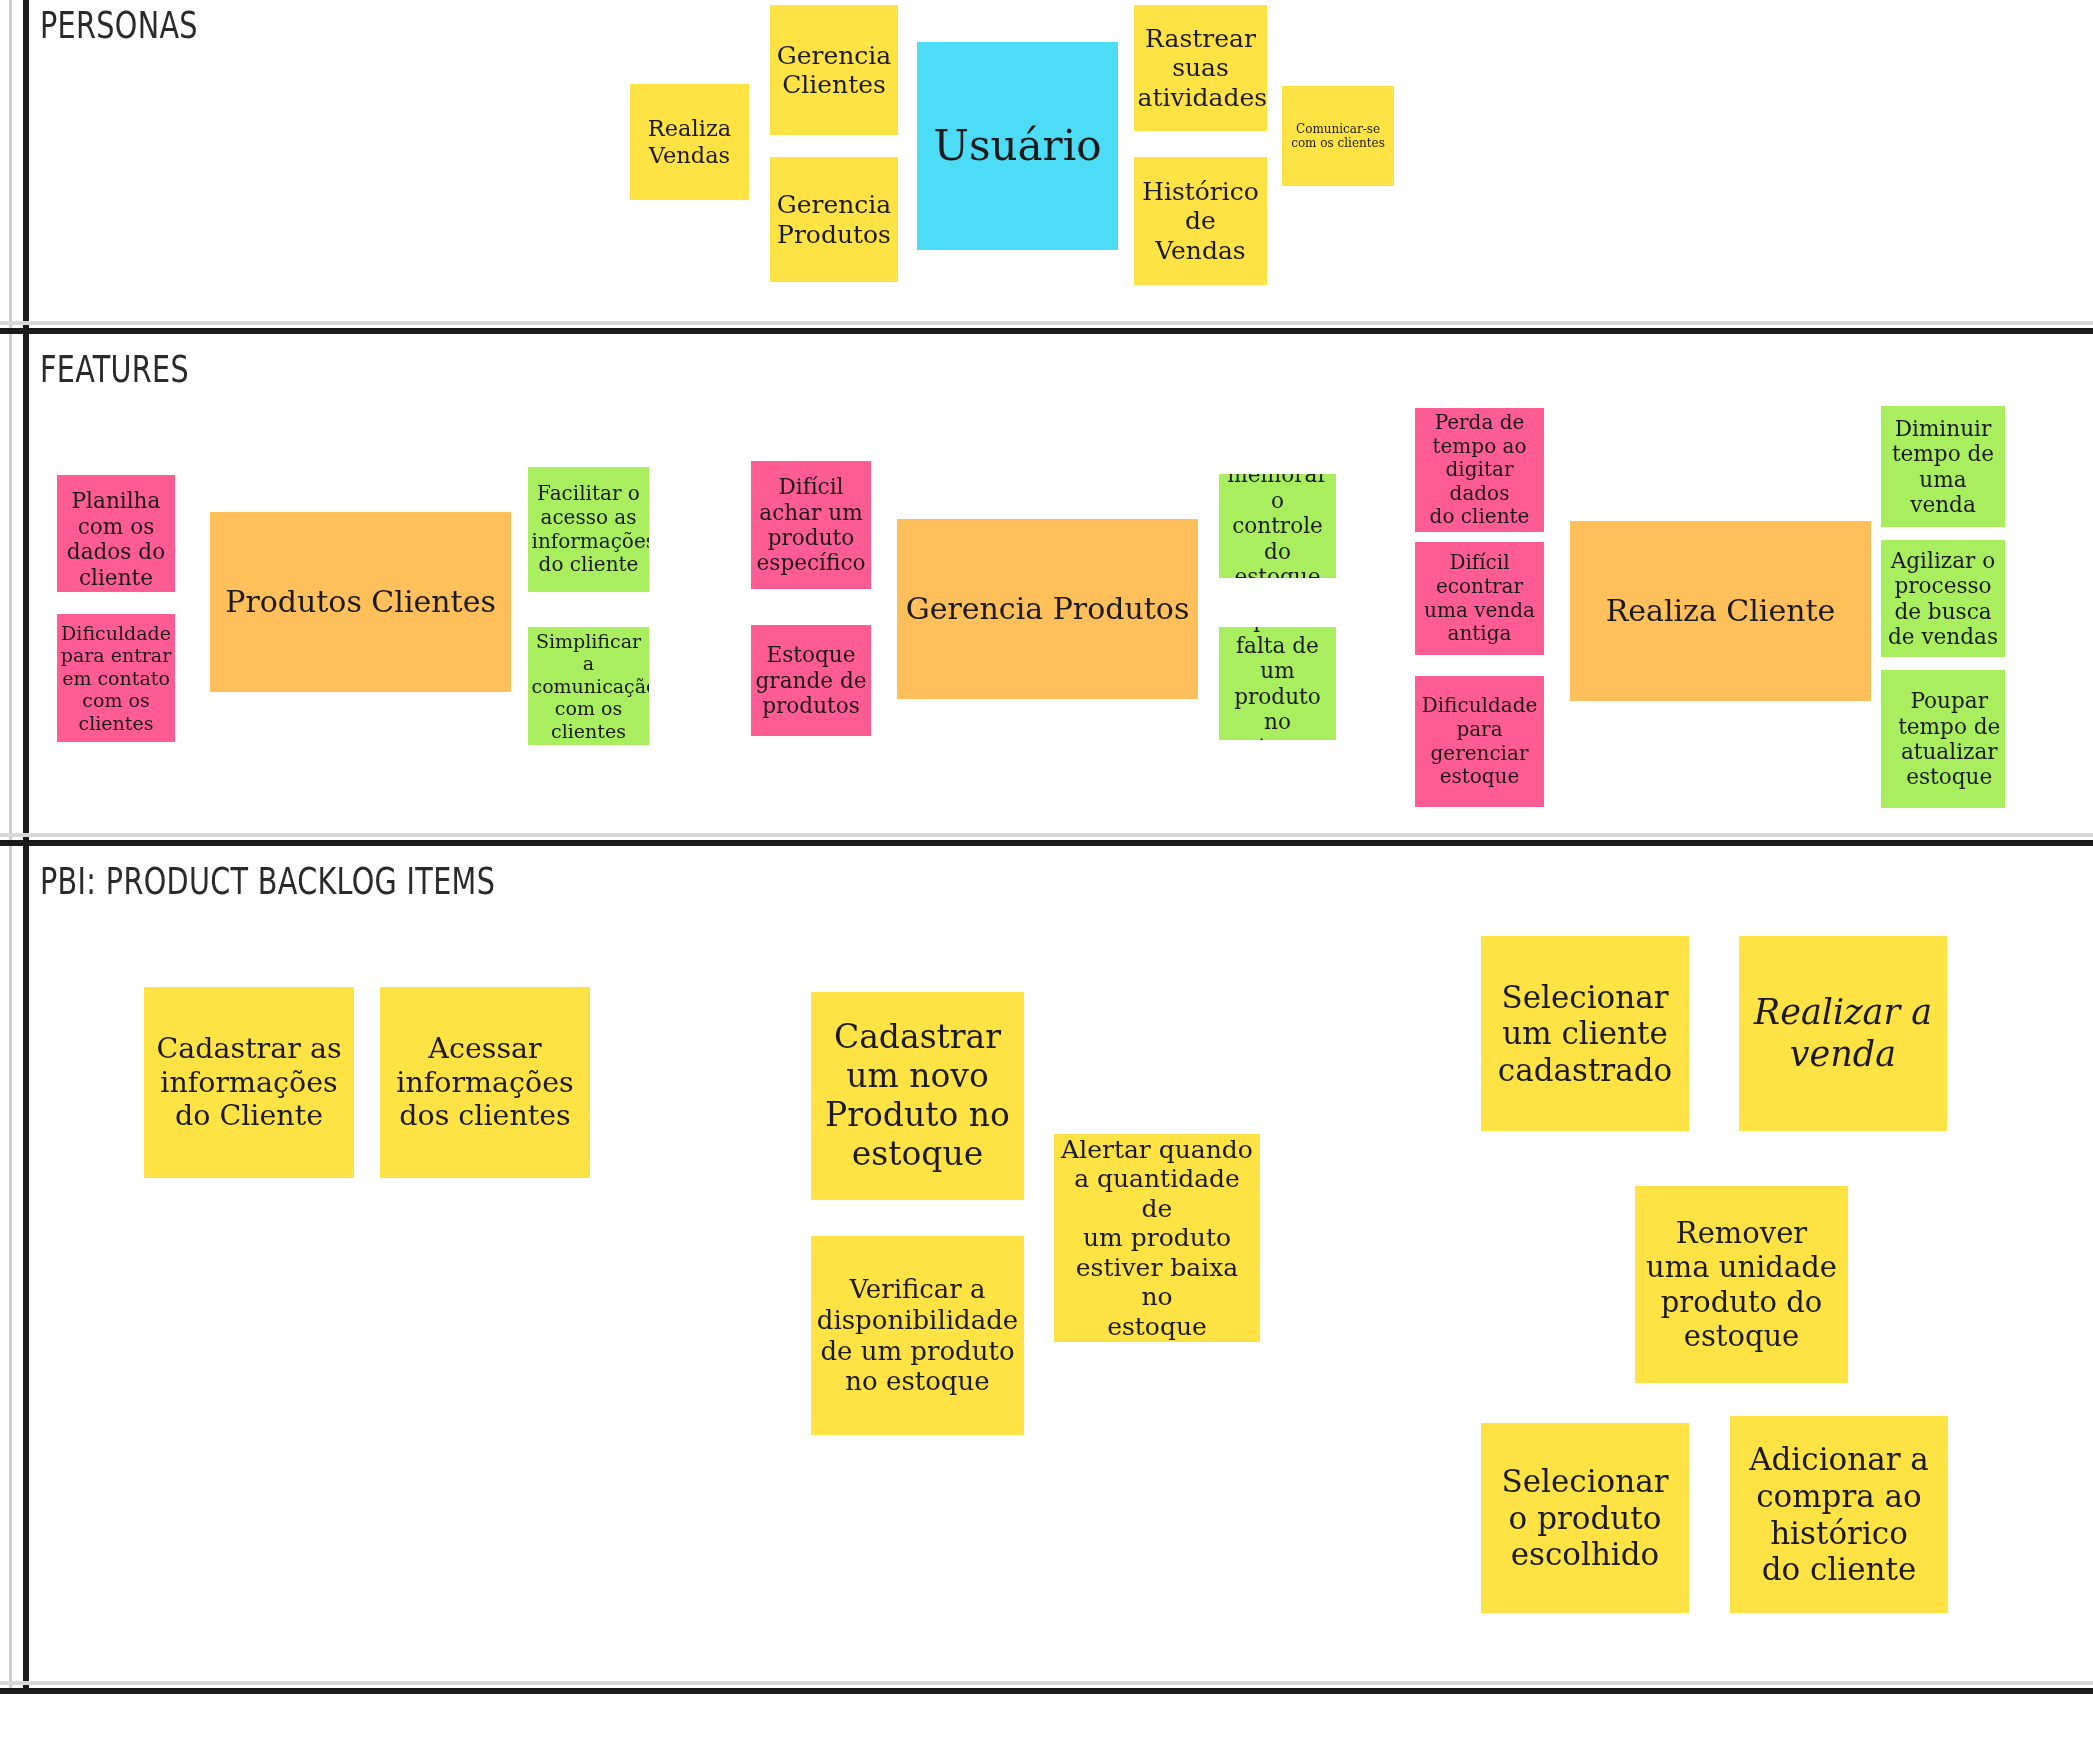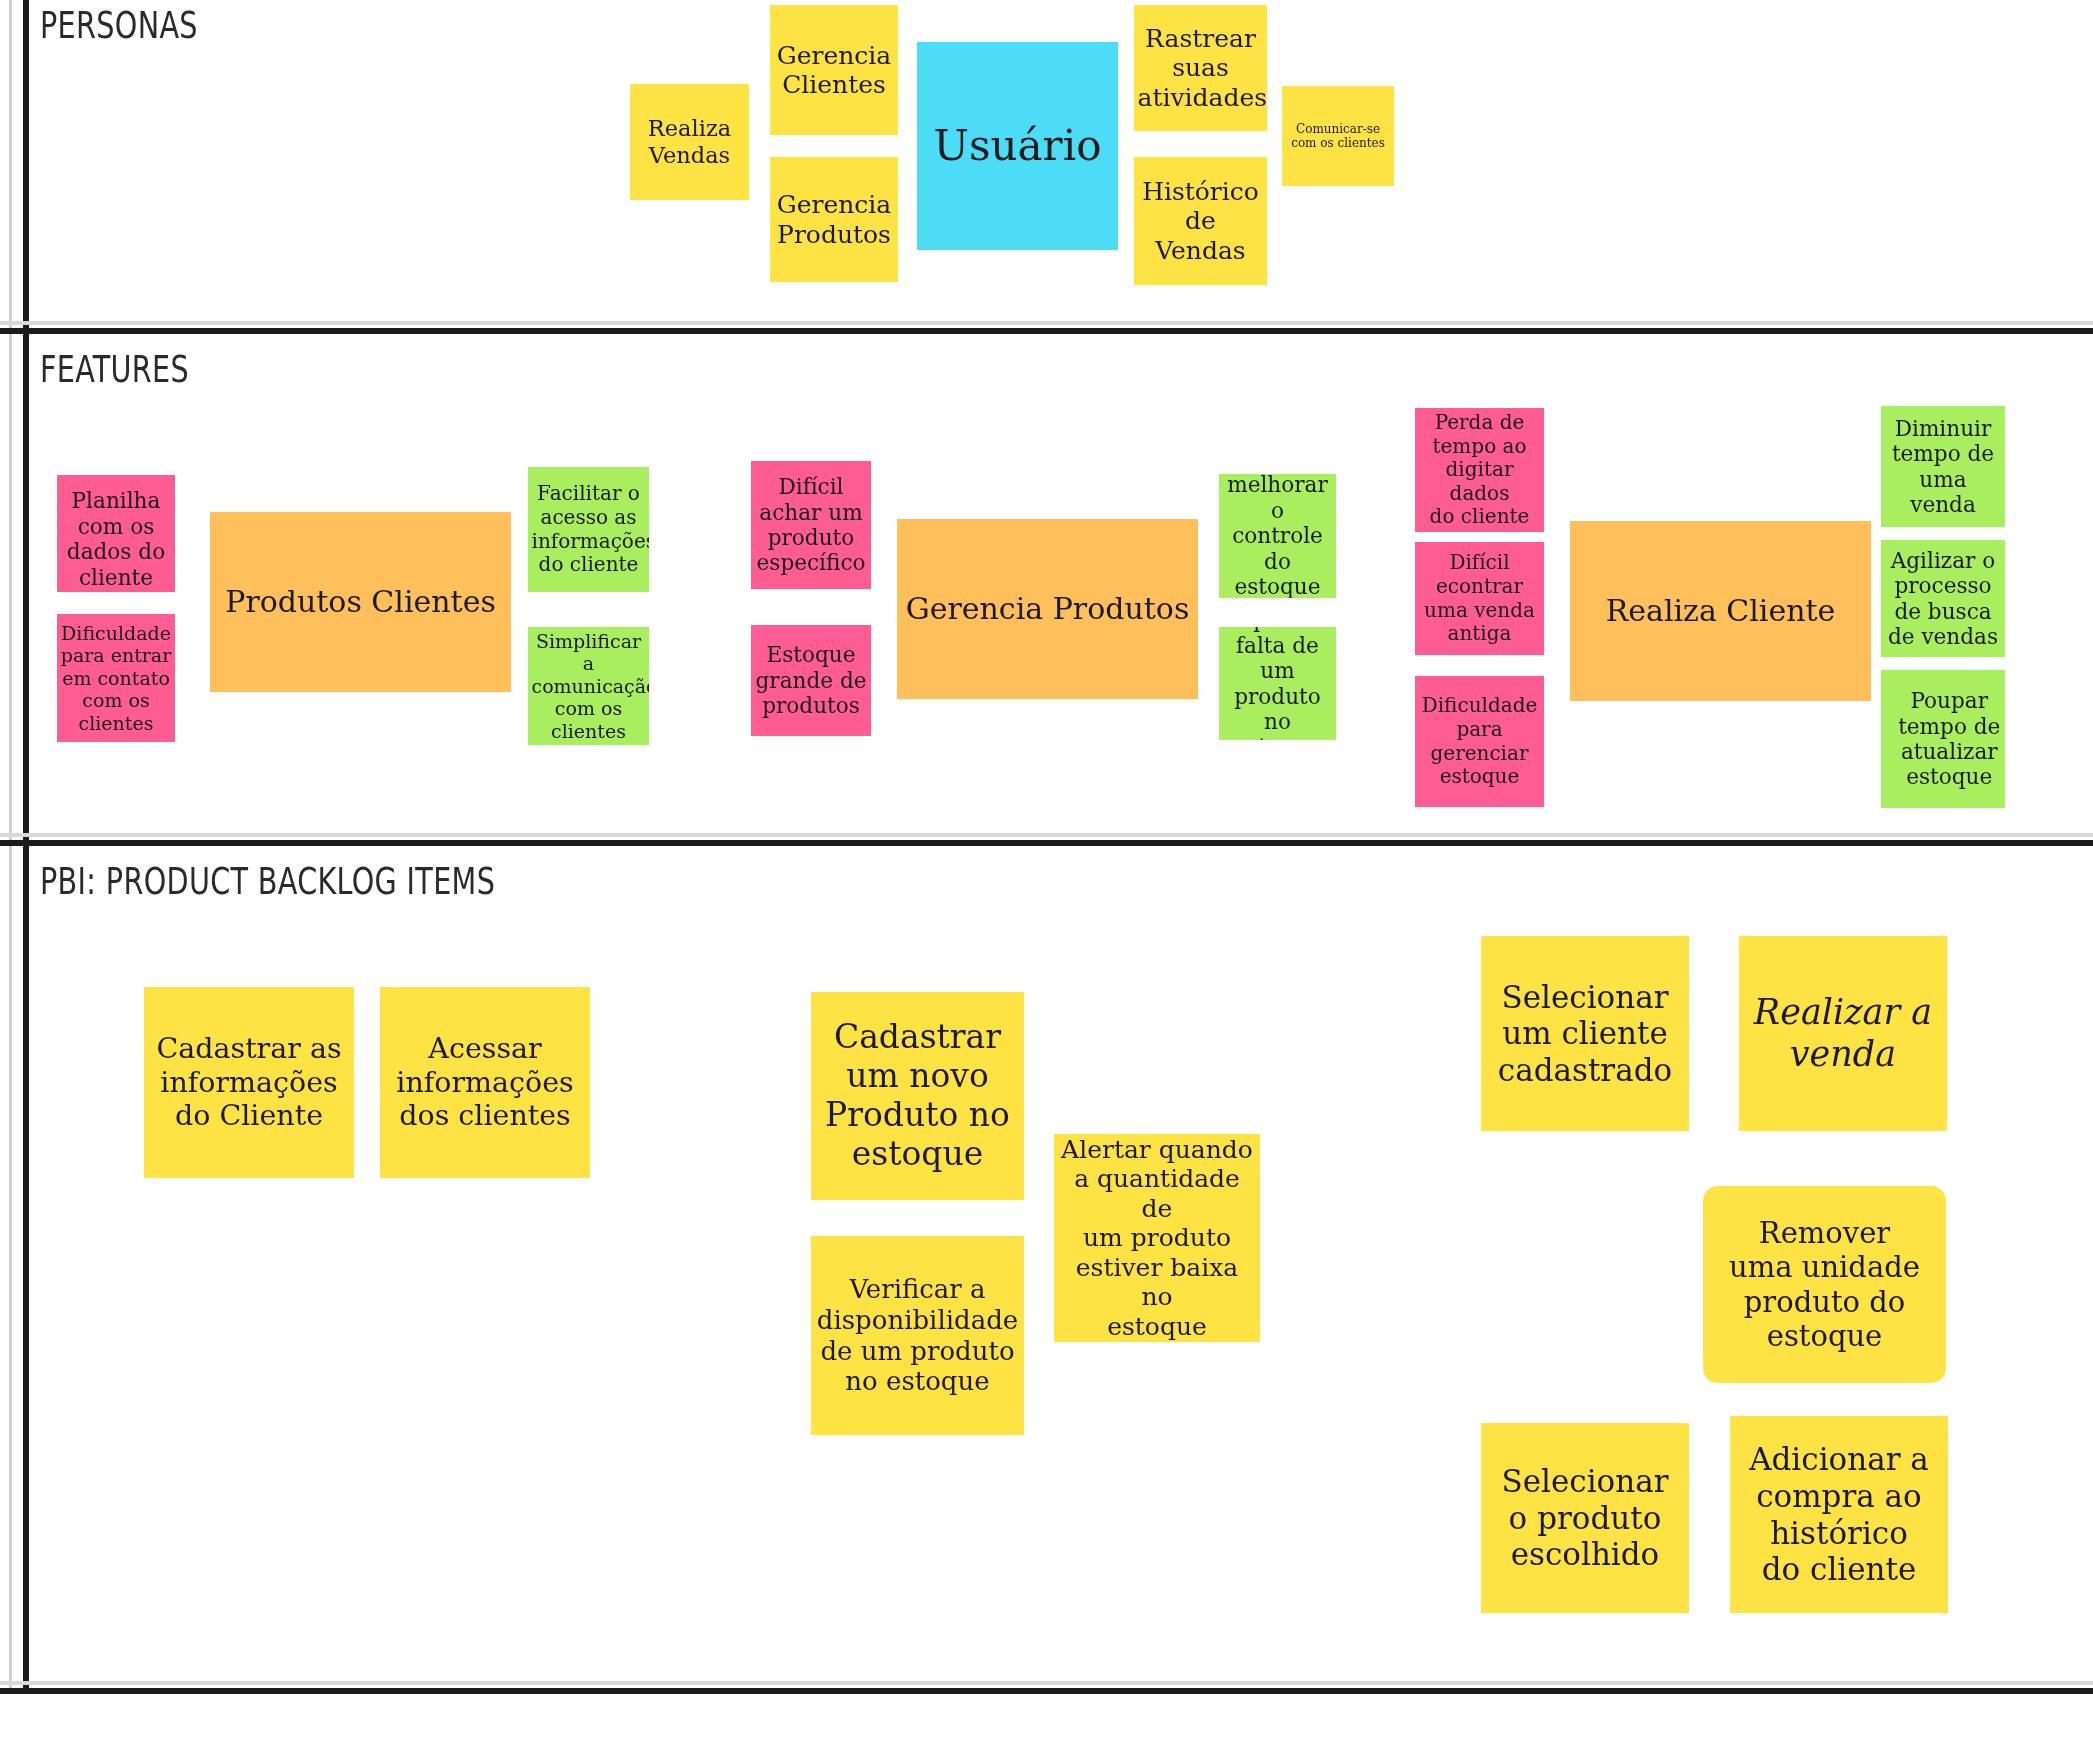--- a/index.html
+++ b/index.html
@@ -149,21 +149,21 @@
 
   <div class="note n-pink" style="left:751px; top:461px; width:120px; height:128px; font-size:21.6px;">
     <span>Difícil<br>achar um<br>produto<br>específico</span>
   </div>
   <div class="note n-pink" style="left:751px; top:625px; width:120px; height:111px; font-size:21.6px;">
     <span>Estoque<br>grande de<br>produtos</span>
   </div>
   <div class="note n-orange" style="left:897px; top:519px; width:301px; height:180px; font-size:30px;">
     <span>Gerencia Produtos</span>
   </div>
-  <div class="note n-green" style="left:1219px; top:474px; width:117px; height:124px; font-size:21.6px;">
+  <div class="note n-green" style="left:1219px; top:474px; width:117px; height:104px; font-size:21.6px;">
     <span>melhorar o<br>controle<br>do estoque</span>
   </div>
   <div class="note n-green" style="left:1219px; top:627px; width:117px; height:113px; font-size:21.6px;">
     <span>Impedir a<br>falta de um<br>produto no<br>estoque</span>
   </div>
 
   <div class="note n-pink" style="left:1415px; top:408px; width:129px; height:124px; font-size:20px;">
     <span>Perda de<br>tempo ao<br>digitar dados<br>do cliente</span>
   </div>
   <div class="note n-pink" style="left:1415px; top:542px; width:129px; height:113px; font-size:20px;">
@@ -208,21 +208,21 @@
   </div>
 
   <div class="note n-yellow" style="left:1481px; top:936px; width:208px; height:195px; font-size:31px;">
     <span>Selecionar<br>um cliente<br>cadastrado</span>
   </div>
 
   <div class="note n-yellow" style="left:1739px; top:936px; width:208px; height:195px; font-size:35px;font-style:italic;">
     <span>Realizar a<br>venda</span>
   </div>
 
-  <div class="note n-yellow" style="left:1703px; top:1186px; width:243px; height:197px; font-size:29px;border-radius:15px;">
+  <div class="note n-yellow" style="left:1635px; top:1186px; width:213px; height:197px; font-size:29px;">
     <span>Remover<br>uma unidade<br>produto do<br>estoque</span>
   </div>
 
   <div class="note n-yellow" style="left:1481px; top:1423px; width:208px; height:190px; font-size:31px;">
     <span>Selecionar<br>o produto<br>escolhido</span>
   </div>
 
   <div class="note n-yellow" style="left:1730px; top:1416px; width:218px; height:197px; font-size:31px;">
     <span>Adicionar a<br>compra ao<br>histórico<br>do cliente</span>
   </div>

